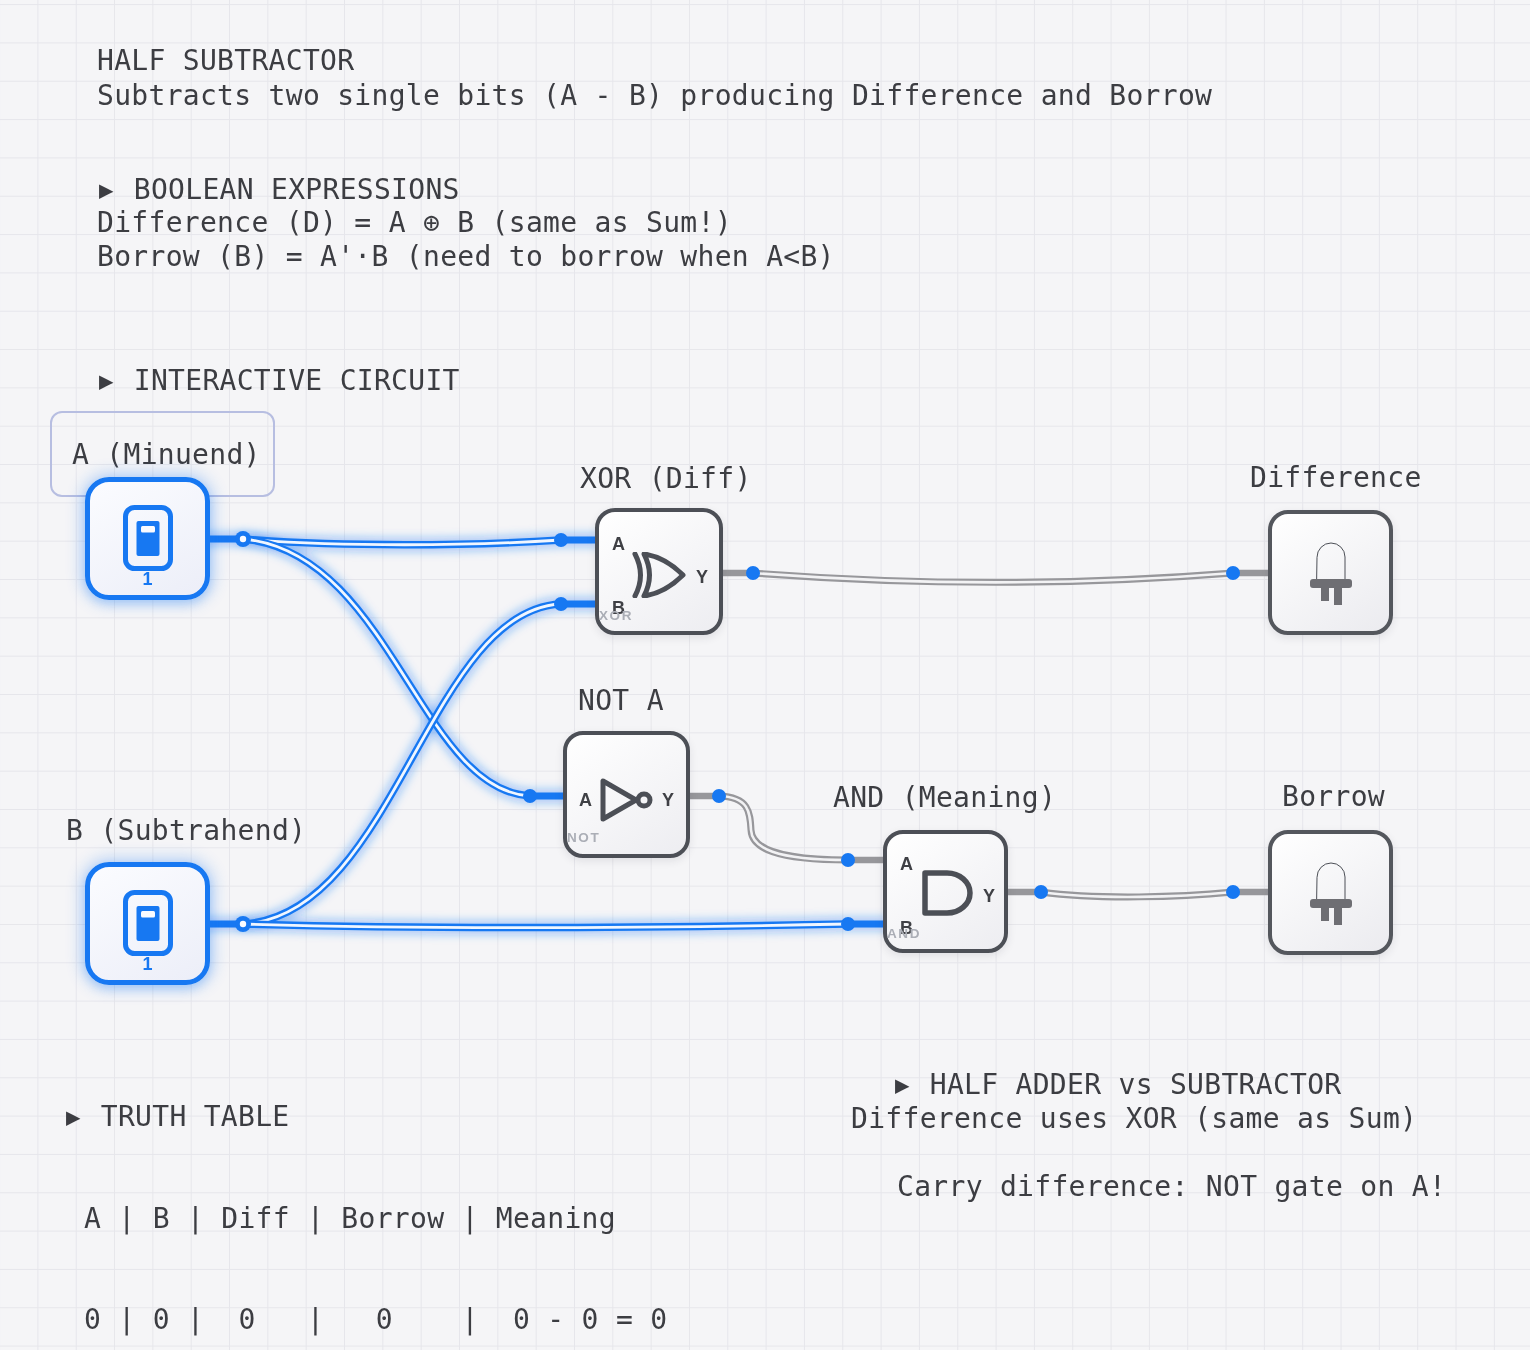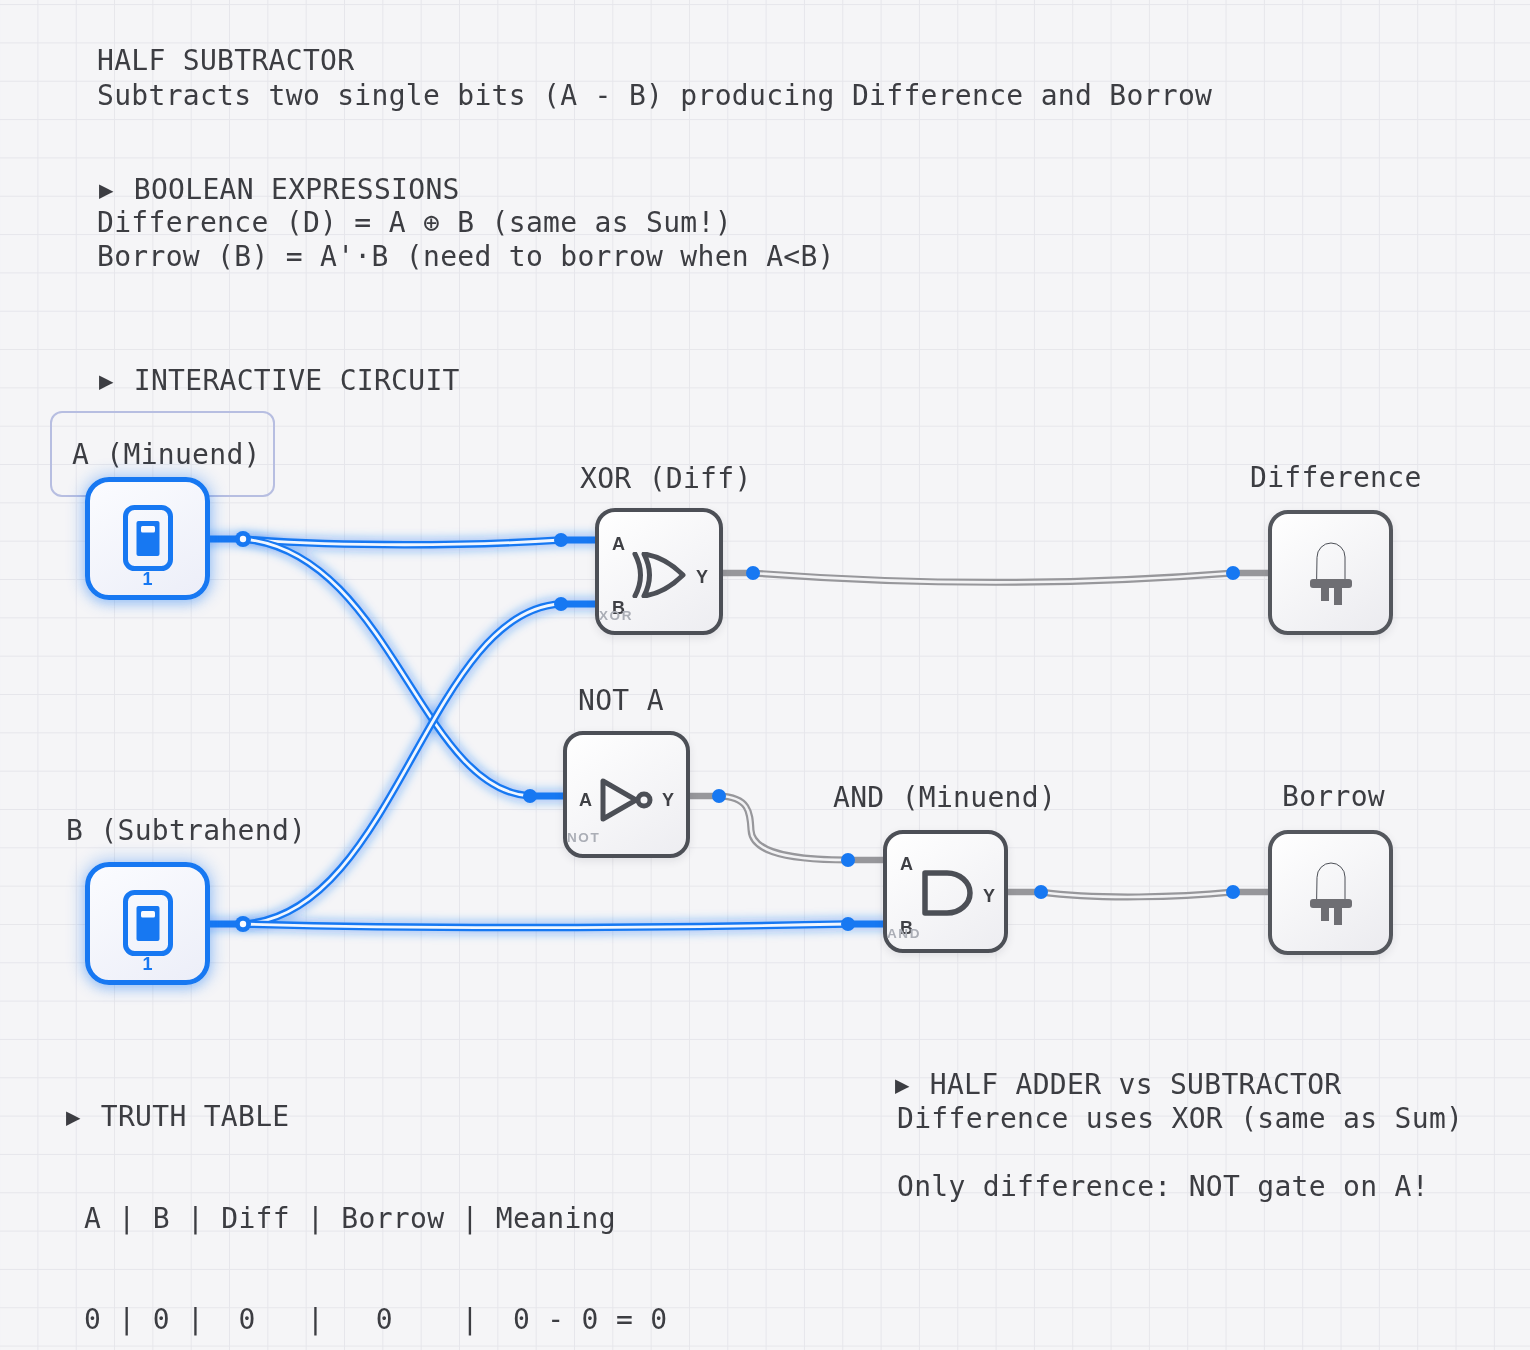--- a/index.html
+++ b/index.html
@@ -168,21 +168,21 @@
   <div class="gate" style="left:563px;top:731px;width:127px;height:127px">
     <span class="pin" style="left:12px;top:55px">A</span>
     <span class="pin" style="right:12px;top:55px">Y</span>
     <svg class="gsym" style="left:33px;top:43px" width="54" height="44" viewBox="0 0 54 44">
       <path d="M3,3 L3,41 L36,22 Z" stroke-width="5"></path>
       <circle cx="44" cy="22" r="6" stroke-width="5"></circle>
     </svg>
     <div class="gtype" style="bottom:9px">NOT</div>
   </div>
 
-  <div class="mono" style="left:833px;top:781px">AND (Minuend)</div>
+  <div class="mono" style="left:833px;top:781px">AND (Meaning)</div>
   <div class="gate" style="left:883px;top:830px;width:125px;height:123px">
     <span class="pin" style="left:13px;top:20px">A</span>
     <span class="pin" style="left:13px;top:84px">B</span>
     <span class="pin" style="right:9px;top:52px">Y</span>
     <svg class="gsym" style="left:33px;top:36px" width="58" height="46" viewBox="0 0 58 46">
       <path d="M5,3 H27 A23,20 0 0 1 27,43 H5 Z" stroke-width="5.5"></path>
     </svg>
     <div class="gtype" style="bottom:8px">AND</div>
   </div>
 
@@ -215,16 +215,16 @@
     <div>0 | 0 |  0   |   0    |  0 - 0 = 0</div>
     
     
     
   </div>
 
   <div class="section-heading" style="left:895px;top:1068px">
     <span class="bullet">▶</span>
     <span class="label">HALF ADDER vs SUBTRACTOR</span>
   </div>
-  <div class="mono" style="left:897px;top:1102px">Difference uses XOR (same as Sum)</div>
-  <div class="mono" style="left:897px;top:1170px">Only difference: NOT gate on A!</div>
+  <div class="mono" style="left:851px;top:1102px">Difference uses XOR (same as Sum)</div>
+  <div class="mono" style="left:897px;top:1170px">Carry difference: NOT gate on A!</div>
 
 </div>
 
 </body></html>

